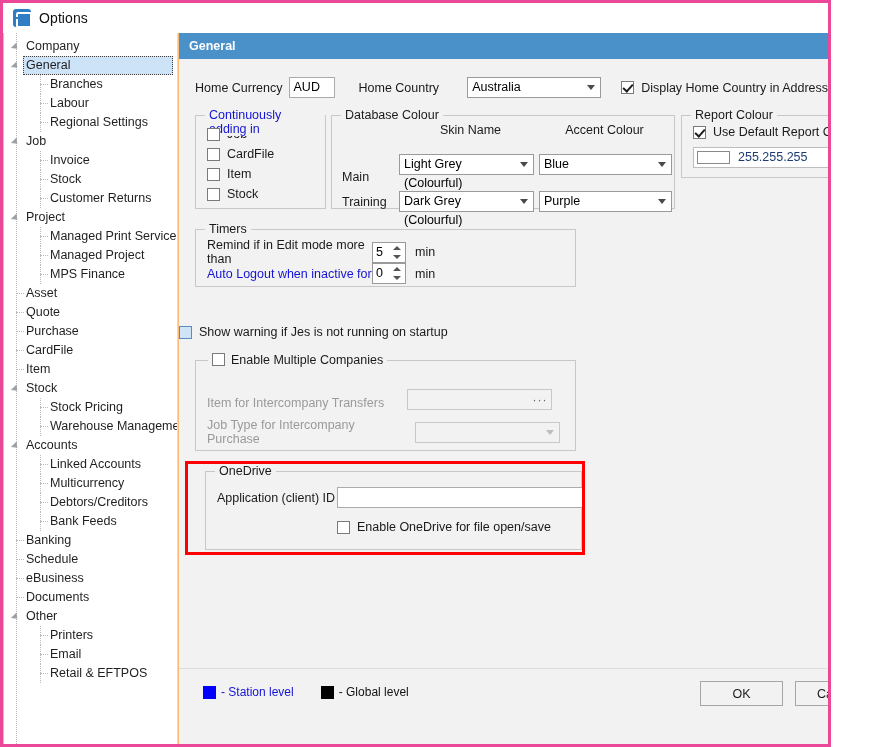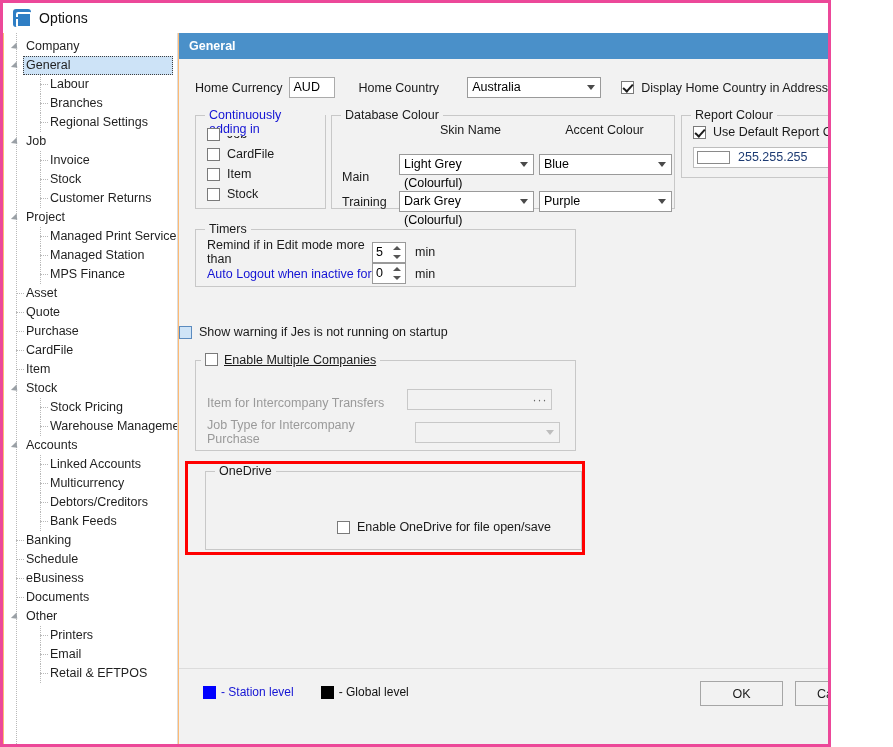--- a/index.html
+++ b/index.html
@@ -274,30 +274,30 @@
     <div class="app-icon"></div>
     <div id="window-title">Options</div>
     <div id="close-btn">✕</div>
   </div>
 
   <div id="sidebar">
     <div class="dotline-v"></div>
     <div id="tree-list">
         <div class="tree-node lvl0"><span class="expander"></span><span class="lbl">Company</span></div>
         <div class="tree-node lvl0 selected"><span class="expander"></span><span class="lbl">General</span></div>
+        <div class="tree-node lvl1"><span class="dotline-v2"></span><span class="dotline-h"></span><span class="lbl">Branches</span></div>
         <div class="tree-node lvl1"><span class="dotline-v2"></span><span class="dotline-h"></span><span class="lbl">Labour</span></div>
-        <div class="tree-node lvl1"><span class="dotline-v2"></span><span class="dotline-h"></span><span class="lbl">Branches</span></div>
         <div class="tree-node lvl1"><span class="dotline-v2"></span><span class="dotline-h"></span><span class="lbl">Regional Settings</span></div>
         <div class="tree-node lvl0"><span class="expander"></span><span class="lbl">Job</span></div>
         <div class="tree-node lvl1"><span class="dotline-v2"></span><span class="dotline-h"></span><span class="lbl">Invoice</span></div>
         <div class="tree-node lvl1"><span class="dotline-v2"></span><span class="dotline-h"></span><span class="lbl">Stock</span></div>
         <div class="tree-node lvl1"><span class="dotline-v2"></span><span class="dotline-h"></span><span class="lbl">Customer Returns</span></div>
         <div class="tree-node lvl0"><span class="expander"></span><span class="lbl">Project</span></div>
         <div class="tree-node lvl1"><span class="dotline-v2"></span><span class="dotline-h"></span><span class="lbl">Managed Print Services</span></div>
-        <div class="tree-node lvl1"><span class="dotline-v2"></span><span class="dotline-h"></span><span class="lbl">Managed Station</span></div>
+        <div class="tree-node lvl1"><span class="dotline-v2"></span><span class="dotline-h"></span><span class="lbl">Managed Project</span></div>
         <div class="tree-node lvl1"><span class="dotline-v2"></span><span class="dotline-h"></span><span class="lbl">MPS Finance</span></div>
         <div class="tree-node lvl0"><span class="dotline-h0"></span><span class="lbl">Asset</span></div>
         <div class="tree-node lvl0"><span class="dotline-h0"></span><span class="lbl">Quote</span></div>
         <div class="tree-node lvl0"><span class="dotline-h0"></span><span class="lbl">Purchase</span></div>
         <div class="tree-node lvl0"><span class="dotline-h0"></span><span class="lbl">CardFile</span></div>
         <div class="tree-node lvl0"><span class="dotline-h0"></span><span class="lbl">Item</span></div>
         <div class="tree-node lvl0"><span class="expander"></span><span class="lbl">Stock</span></div>
         <div class="tree-node lvl1"><span class="dotline-v2"></span><span class="dotline-h"></span><span class="lbl">Stock Pricing</span></div>
         <div class="tree-node lvl1"><span class="dotline-v2"></span><span class="dotline-h"></span><span class="lbl">Warehouse Management</span></div>
         <div class="tree-node lvl0"><span class="expander"></span><span class="lbl">Accounts</span></div>
@@ -413,41 +413,45 @@
           <span class="lblnorm" style="margin-left:9px;">min</span>
         </div>
       </div>
 
       <div class="cb-line" style="position:absolute; left:0; top:266px;">
         <span class="cb station"></span>
         <span class="lblnorm">Show warning if Jes is not running on startup</span>
       </div>
 
       <div class="group" style="left:16px; top:301px; width:381px; height:91px;">
-        <span class="legend" style="left:5px; padding-left:4px;text-decoration:underline;">
+        <span class="legend" style="left:12px; padding-left:4px;">
           <span class="cb" style="vertical-align:-2px; margin-right:6px;"></span><span>Enable Multiple Companies</span>
         </span>
         <div style="position:absolute; left:11px; top:28px; display:flex; align-items:flex-end;">
           <span class="lbldis" style="width:200px;">Item for Intercompany Transfers</span>
           <span style="position:relative; width:145px; height:21px; border:1px solid #c8c8c8; background:#f2f2f2;">
             <span style="position:absolute;left:4px;top:1px;line-height:17px;font-size:12.5px;color:#9a9a9a;"></span>
             <span class="fld-ellipsis">···</span>
           </span>
         </div>
         <div style="position:absolute; left:11px; top:57px; display:flex; align-items:center;gap:8px;">
           <span class="lbldis" style="width:200px;">Job Type for Intercompany Purchase</span>
           <span class="combo disabled" style="width:145px;">
             <span></span>
             <span class="arrow"></span>
           </span>
         </div>
       </div>
 
       <div class="group" style="left:26px; top:412px; width:377px; height:79px;">
         <span class="legend">OneDrive</span>
+        <div style="position:absolute; left:11px; top:15px; display:flex; align-items:center;">
+          <span class="lblnorm" style="width:120px;">Application (client) ID</span>
+          <span class="txtbox" style="width:248px;"></span>
+        </div>
         <div class="cb-line" style="position:absolute; left:131px; top:48px;">
           <span class="cb"></span>
           <span class="lblnorm">Enable OneDrive for file open/save</span>
         </div>
       </div>
 
       <div id="onedrive-highlight" style="left:6px; top:402px; width:400px; height:94px;"></div>
 
       <div id="footer">
         <div style="position:absolute; left:24px; top:16px; display:flex; align-items:center; gap:27px;">

